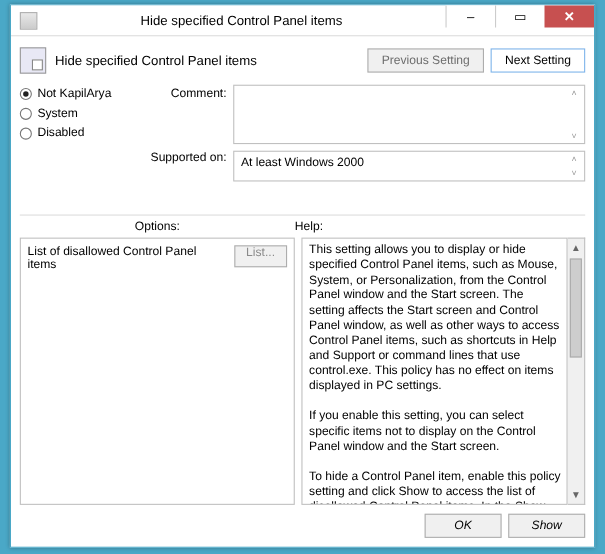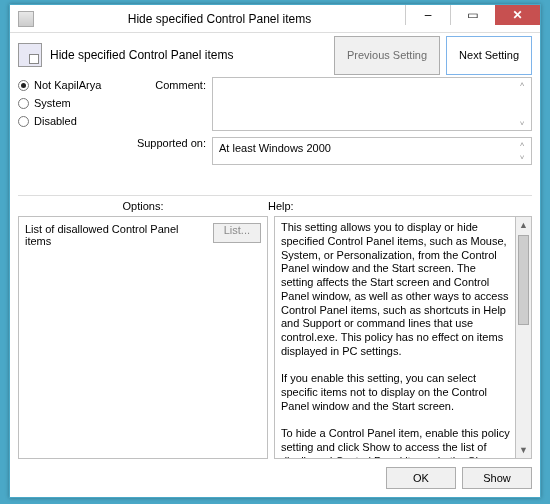--- a/index.html
+++ b/index.html
@@ -60,21 +60,21 @@
     border:1px solid #999;
     margin-right:8px;
     position:relative;
   }
   .header-row .hicon::after{
     content:""; position:absolute; right:2px; bottom:2px;
     width:8px;height:8px;background:#fff;border:1px solid #888;
   }
   .header-row .htitle { flex:1; font-size:12px;}
   .navbtn {
-    height:39px; padding:0 12px;
+    height:22px; padding:0 12px;
     background:#f0f0f0; border:1px solid #adadad;
     font-size:11px; color:#6d6d6d; margin-left:6px;
     display:inline-flex;align-items:center;
   }
   .navbtn.active { background:#fff; color:#000; border-color:#7eb4ea;}
   .config-row { display:flex; min-height:110px;}
   .radios { width:118px; padding-top:2px;}
   .radio-row { display:flex; align-items:center; margin-bottom:6px; font-size:11px;}
   .radio { width:11px;height:11px;border:1px solid #777;border-radius:50%;margin-right:5px;display:inline-flex;align-items:center;justify-content:center;}
   .radio.sel::after{content:"";width:5px;height:5px;background:#222;border-radius:50%;}
@@ -94,21 +94,21 @@
   .options { width:250px; border:1px solid #c0c0c0; padding:6px; display:flex; align-items:flex-start; gap:14px;}
   .options .olabel{font-size:11px;}
   .showbtn{height:20px;padding:0 10px;background:#f0f0f0;border:1px solid #adadad;color:#8a8a8a;font-size:11px;}
   .helpwrap{flex:1;margin-left:6px;display:flex;}
   .help { flex:1; border:1px solid #c0c0c0; background:#fff; padding:4px 4px 6px 6px; font-size:11px; line-height:1.25; overflow:hidden; position:relative; white-space:pre-wrap;}
   .vscroll{width:16px;background:#f0f0f0;border:1px solid #c0c0c0;border-left:none;display:flex;flex-direction:column;align-items:center;}
   .vscroll .arrow{height:16px;font-size:9px;color:#666;display:flex;align-items:center;justify-content:center;width:100%;}
   .vscroll .track{flex:1;width:100%;position:relative;}
   .vscroll .thumb{position:absolute;left:2px;right:2px;top:2px;height:90px;background:#cdcdcd;border:1px solid #aaa;}
   .footer { display:flex; justify-content:flex-end; gap:6px; padding-top:8px;}
-  .dlgbtn{height:22px;width:70px;background:#f0f0f0;border:1px solid #adadad;font-size:11px;display:inline-flex;align-items:center;justify-content:center;}
+  .dlgbtn{height:22px;width:70px;background:#f0f0f0;border:1px solid #adadad;font-size:11px;display:inline-flex;align-items:center;justify-content:center;font-style:italic;}
   .watermark{position:absolute;left:16px;bottom:12px;color:rgba(255,255,255,.85);font-size:18px;font-family:'Segoe UI',sans-serif;font-weight:400;pointer-events:none;}
 </style>
 </head>
 <body>
 
 <div class="window">
   <div class="titlebar">
     <span class="appicon"></span>
     <span class="title">Hide specified Control Panel items</span>
     <div class="winbtns">

